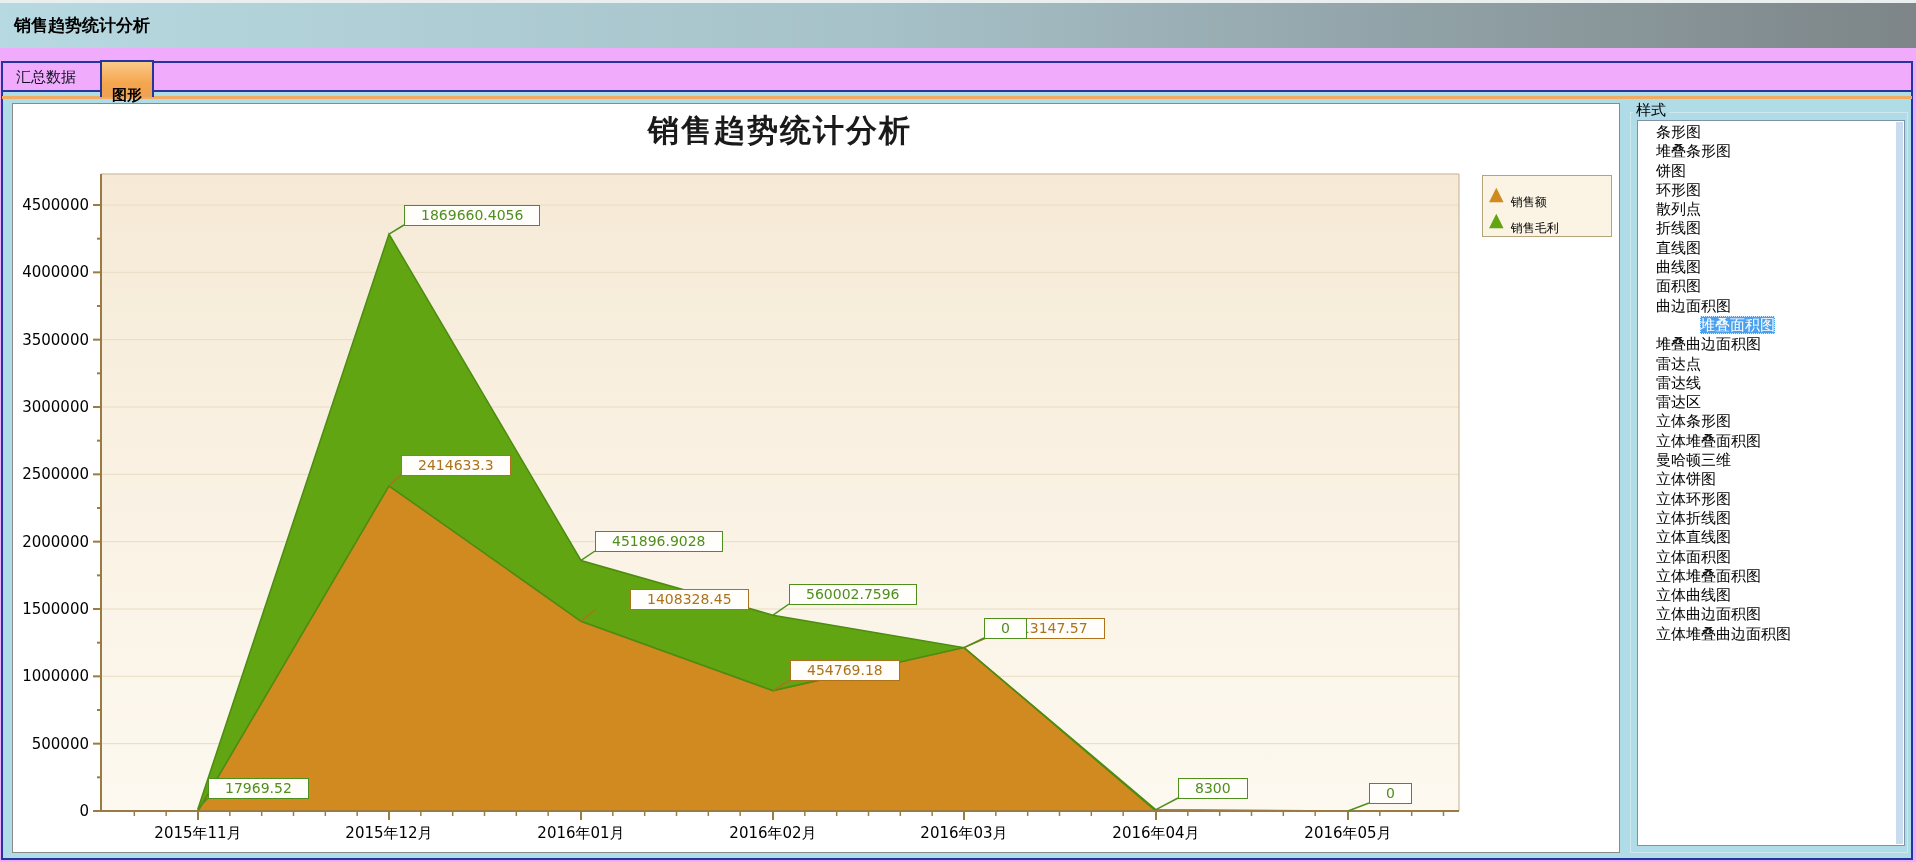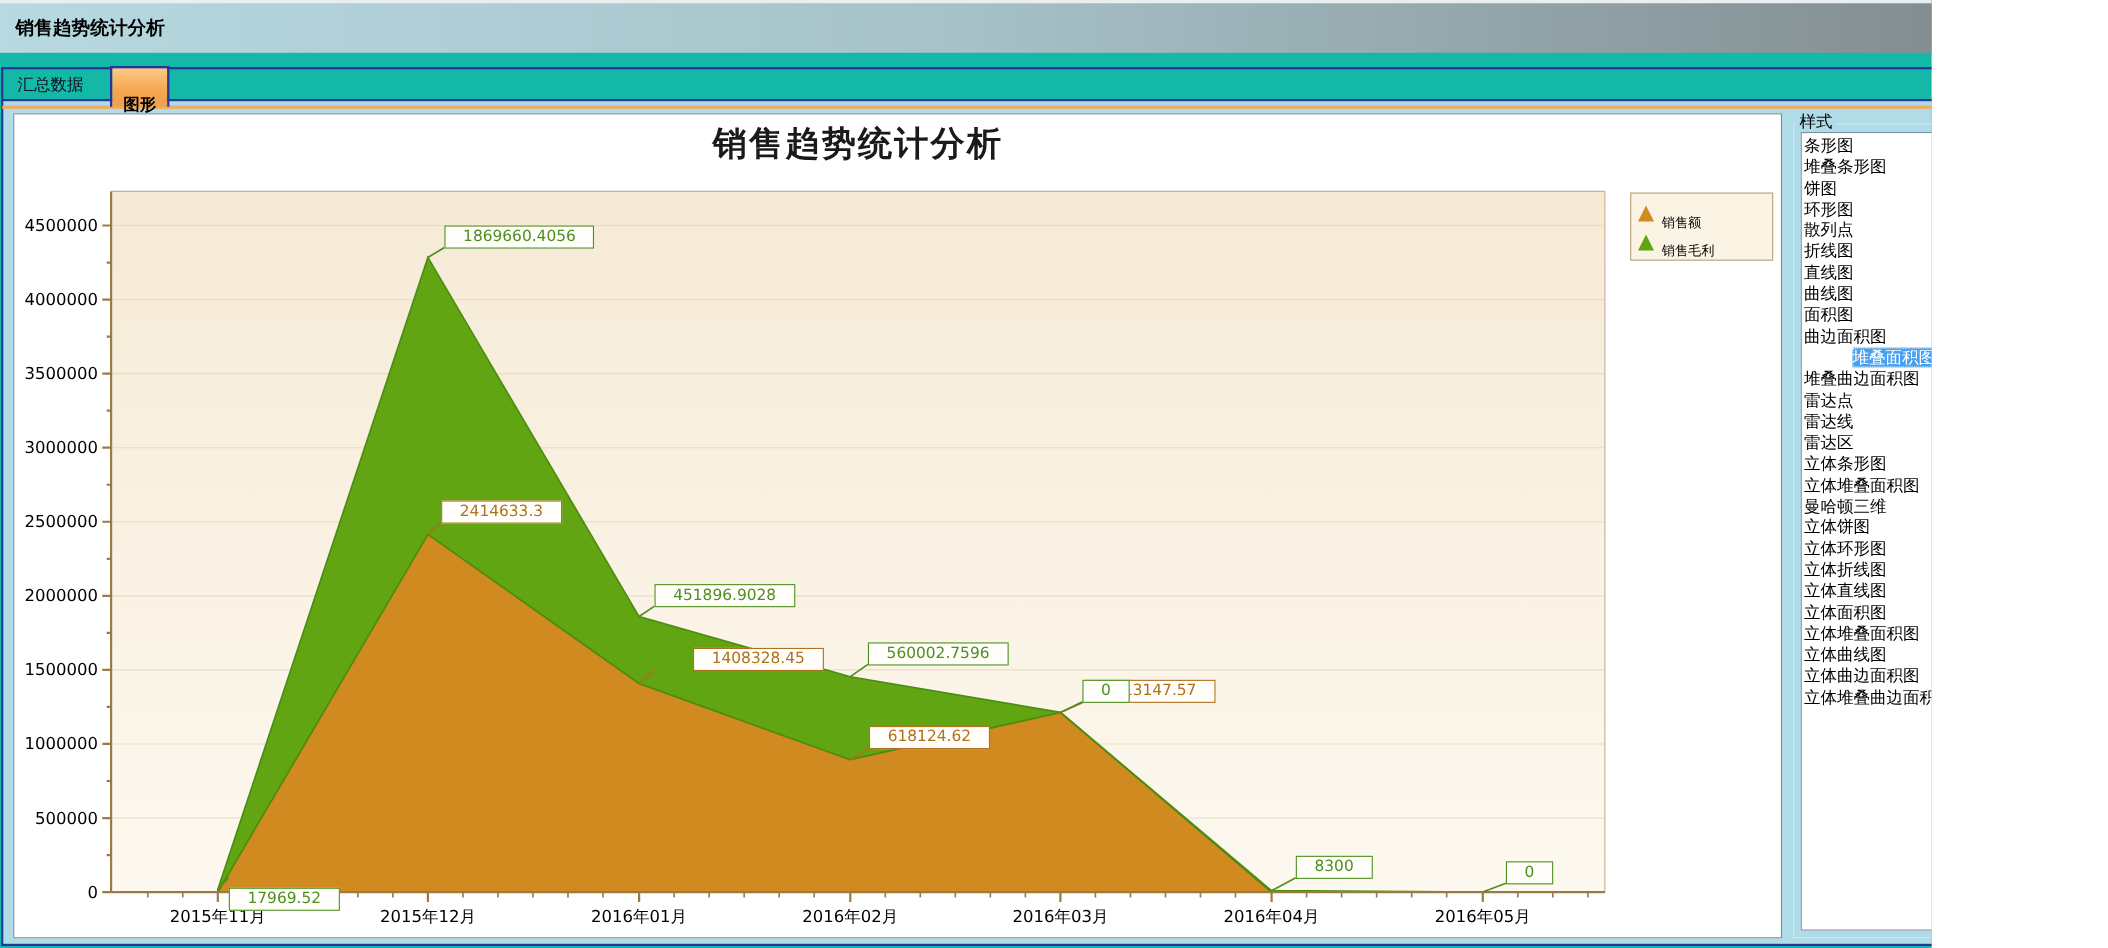--- a/index.html
+++ b/index.html
@@ -1,17 +1,17 @@
 <!DOCTYPE html>
 <html><head>
 <meta charset="utf-8">
 <style>
   html,body{margin:0;padding:0;}
   body{font-family:"DejaVu Sans","Liberation Sans",sans-serif;}
-  .app{position:relative;width:1756px;height:862px;background:#14b8a6;overflow:hidden;}
+  .app{position:relative;width:1916px;height:862px;background:#f0abfc;overflow:hidden;}
 
   
   .titlebar{position:absolute;left:0;top:0;width:1916px;height:48px;
     background:linear-gradient(to right,#b7d9e1 0%,#a7c2c9 45%,#7d8588 100%);
     box-shadow:inset 0 3px 0 #e9eeef;}
   .titlebar .wtitle{position:absolute;left:14px;top:14px;font-size:17px;font-weight:bold;color:#000;}
 
   
   .tabstrip-frame{position:absolute;left:1px;top:61px;width:1908px;height:27px;border:2px solid #26359b;}
   .page-frame{position:absolute;left:1px;top:90px;width:1908px;height:766px;border:2px solid #26359b;background:#b0dce8;}
@@ -35,21 +35,21 @@
   .legend-row{display:flex;align-items:center;height:26px;}
   .legend-marker{font-size:19px;line-height:19px;margin-right:7px;}
   .legend-text{font-size:12px;color:#000;margin-top:19px;}
 
   
   .style-group{position:absolute;left:1630px;top:112px;width:278px;height:741px;
     border:1px solid #cfe7ef;box-sizing:border-box;}
   .style-label{position:absolute;left:1633px;top:101px;font-size:15px;color:#000;background:#b0dce8;
     padding:0 3px;z-index:7;}
   .listbox{position:absolute;left:1637px;top:120px;width:268px;height:726px;background:#fff;
-    border:1px solid #7f93a8;box-sizing:border-box;overflow:hidden;z-index:6;}
+    border:1px solid #7f93a8;box-sizing:border-box;overflow:hidden;z-index:6;padding-left:16px;}
   .list-inner{padding:2px 0 0 2px;}
   .list-item{font-size:15px;line-height:19.3px;color:#000;white-space:nowrap;cursor:default;}
   .list-item .sel{background:#4aa0f0;color:#fff;outline:1px dotted #d9ecff;outline-offset:-1px;margin-left:44px;}
   .scroll-track{position:absolute;right:1px;top:1px;width:7px;height:722px;background:#c9dcef;}
 </style>
 </head>
 <body>
 
 <div class="app">
 
@@ -183,27 +183,27 @@
         <div class="legend-row">
           <span class="legend-marker" style="color: rgb(208, 138, 31);">▲</span>
           <span class="legend-text">销售额</span>
         </div>
         <div class="legend-row">
           <span class="legend-marker" style="color: rgb(97, 165, 19);">▲</span>
           <span class="legend-text">销售毛利</span>
         </div>
       </div>
     <div id="labels-layer">
-        <div class="pt-label" style="left: 195px; top: 674px; border-color: rgb(78, 143, 29); color: rgb(78, 143, 29); margin-top: 29px;">17969.52</div>
+        <div class="pt-label" style="left: 195px; top: 674px; border-color: rgb(78, 143, 29); color: rgb(78, 143, 29);">17969.52</div>
         <div class="pt-label" style="left: 391px; top: 101px; border-color: rgb(78, 143, 29); color: rgb(78, 143, 29);">1869660.4056</div>
         <div class="pt-label" style="left: 388px; top: 351px; border-color: rgb(173, 114, 28); color: rgb(173, 114, 28);">2414633.3</div>
         <div class="pt-label" style="left: 582px; top: 427px; border-color: rgb(78, 143, 29); color: rgb(78, 143, 29);">451896.9028</div>
         <div class="pt-label" style="left: 583px; top: 485px; border-color: rgb(173, 114, 28); color: rgb(173, 114, 28); margin-left: 34px;">1408328.45</div>
         <div class="pt-label" style="left: 776px; top: 480px; border-color: rgb(78, 143, 29); color: rgb(78, 143, 29);">560002.7596</div>
-        <div class="pt-label" style="left: 777px; top: 556px; border-color: rgb(173, 114, 28); color: rgb(173, 114, 28);">618124.62</div>
+        <div class="pt-label" style="left: 777px; top: 556px; border-color: rgb(173, 114, 28); color: rgb(173, 114, 28);">454769.18</div>
         <div class="pt-label" style="left: 973px; top: 514px; border-color: rgb(173, 114, 28); color: rgb(173, 114, 28);">1213147.57</div>
         <div class="pt-label" style="left: 971px; top: 514px; border-color: rgb(78, 143, 29); color: rgb(78, 143, 29);">0</div>
         <div class="pt-label" style="left: 1165px; top: 674px; border-color: rgb(78, 143, 29); color: rgb(78, 143, 29);">8300</div>
         <div class="pt-label" style="left: 1356px; top: 679px; border-color: rgb(78, 143, 29); color: rgb(78, 143, 29);">0</div>
       </div>
   </div>
 
   <span class="style-label">样式</span>
   <div class="style-group"></div>
   <div class="listbox">

